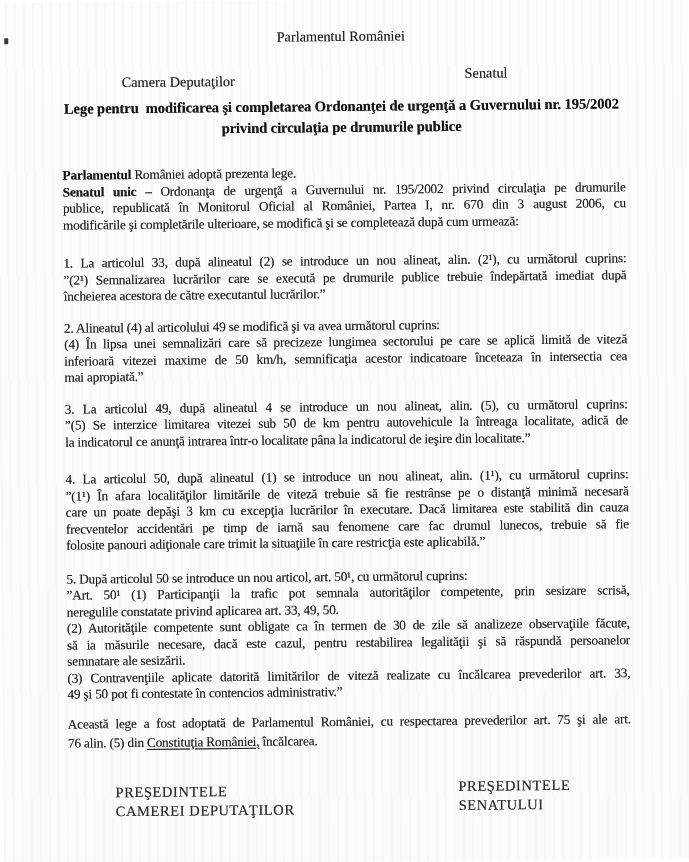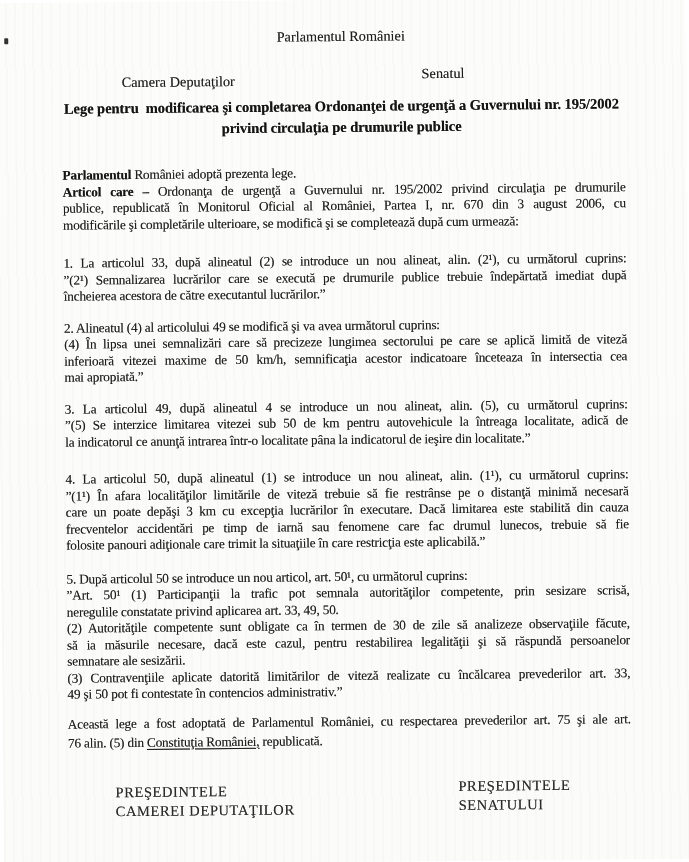--- a/index.html
+++ b/index.html
@@ -43,21 +43,21 @@
     text-shadow: 0 0 0.5px rgba(25,25,25,0.5);
   }
   .chambers {
     position: relative;
     height: 18px;
     margin-top: 25px;
     font-size: 14.3px;
     text-shadow: 0 0 0.5px rgba(25,25,25,0.5);
   }
   .chamber-left  { position: absolute; left: 125px; top: 2px; white-space: nowrap; }
-  .chamber-right { position: absolute; left: 425px; top: -4px; white-space: nowrap; }
+  .chamber-right { position: absolute; left: 468px; top: -4px; white-space: nowrap; }
   .law-title {
     margin-top: 8px;
     text-align: center;
     font-weight: bold;
     font-size: 14.6px;
     line-height: 21px;
     letter-spacing: -0.1px;
     color: #141414;
     text-shadow: 0 0 0.5px rgba(10,10,10,0.6);
   }
@@ -110,21 +110,21 @@
     <div class="tl">privind circulaţia pe drumurile publice</div>
   </div>
 
   <div class="doc">
 
     <div>
       <div class="ln">
         <span class="b">Parlamentul</span><span> României adoptă prezenta lege.</span>
       </div>
       <div class="ln j">
-        <span class="b">Articol care – </span><span>Ordonanţa de urgenţă a Guvernului nr. 195/2002 privind circulaţia pe drumurile</span>
+        <span class="b">Senatul unic – </span><span>Ordonanţa de urgenţă a Guvernului nr. 195/2002 privind circulaţia pe drumurile</span>
       </div>
       <div class="ln j">publice, republicată în Monitorul Oficial al României, Partea I, nr. 670 din 3 august 2006, cu</div>
       <div class="ln">modificările şi completările ulterioare, se modifică şi se completează după cum urmează:</div>
     </div>
 
     <div class="pt1">
       <div class="ln j">1. La articolul 33, după alineatul (2) se introduce un nou alineat, alin. (2¹), cu următorul cuprins:</div>
       <div class="ln j">”(2¹) Semnalizarea lucrărilor care se execută pe drumurile publice trebuie îndepărtată imediat după</div>
       <div class="ln">încheierea acestora de către executantul lucrărilor.”</div>
     </div>
@@ -157,21 +157,21 @@
       <div class="ln j">(2) Autorităţile competente sunt obligate ca în termen de 30 de zile să analizeze observaţiile făcute,</div>
       <div class="ln j">să ia măsurile necesare, dacă este cazul, pentru restabilirea legalităţii şi să răspundă persoanelor</div>
       <div class="ln">semnatare ale sesizării.</div>
       <div class="ln j">(3) Contravenţiile aplicate datorită limitărilor de viteză realizate cu încălcarea prevederilor art. 33,</div>
       <div class="ln">49 şi 50 pot fi contestate în contencios administrativ.”</div>
     </div>
 
     <div class="closing">
       <div class="ln j">Această lege a fost adoptată de Parlamentul României, cu respectarea prevederilor art. 75 şi ale art.</div>
       <div class="ln">
-        <span>76 alin. (5) din </span><span class="u">Constituţia României,</span><span> republicată.</span>
+        <span>76 alin. (5) din </span><span class="u">Constituţia României,</span><span> încălcarea.</span>
       </div>
     </div>
 
     <div class="sigrow">
       <div class="sig-left">
         <div>PREŞEDINTELE</div>
         <div>CAMEREI DEPUTAŢILOR</div>
       </div>
       <div class="sig-right">
         <div>PREŞEDINTELE</div>

